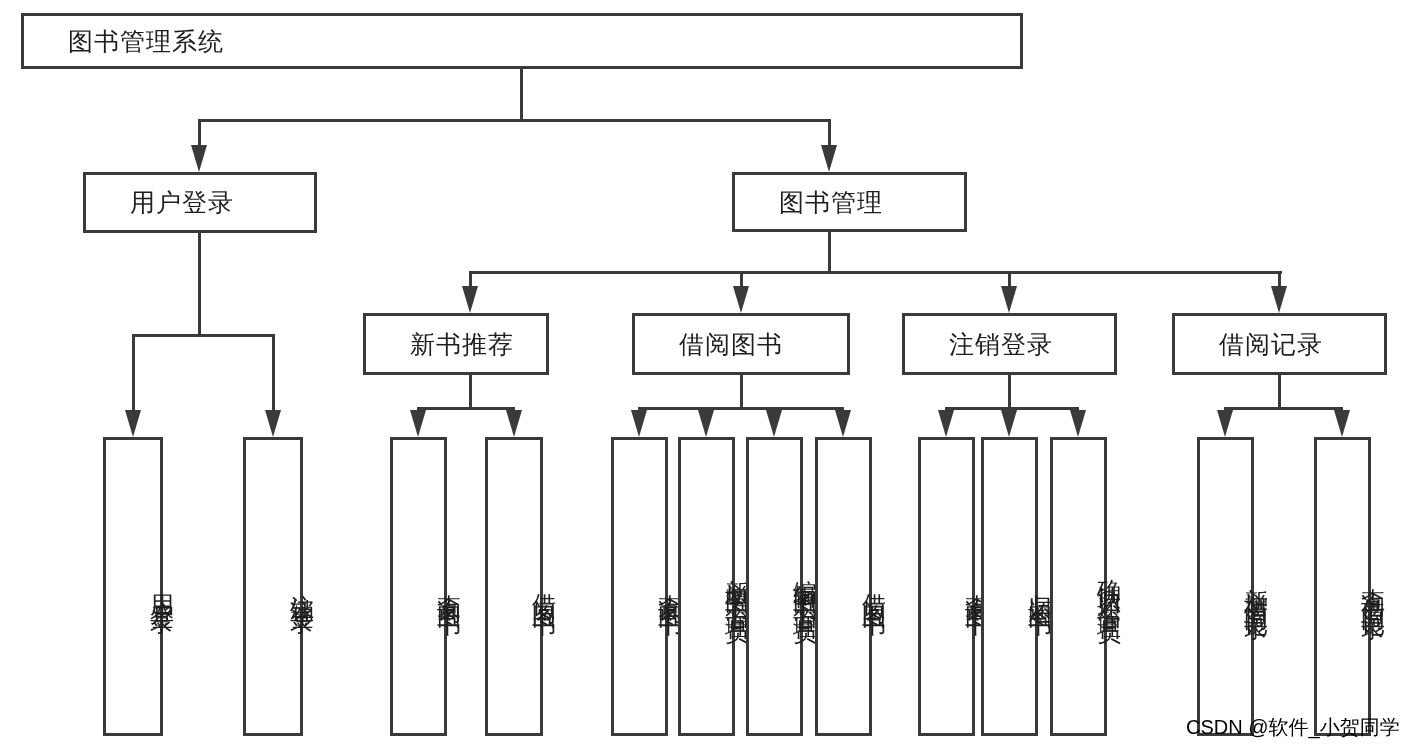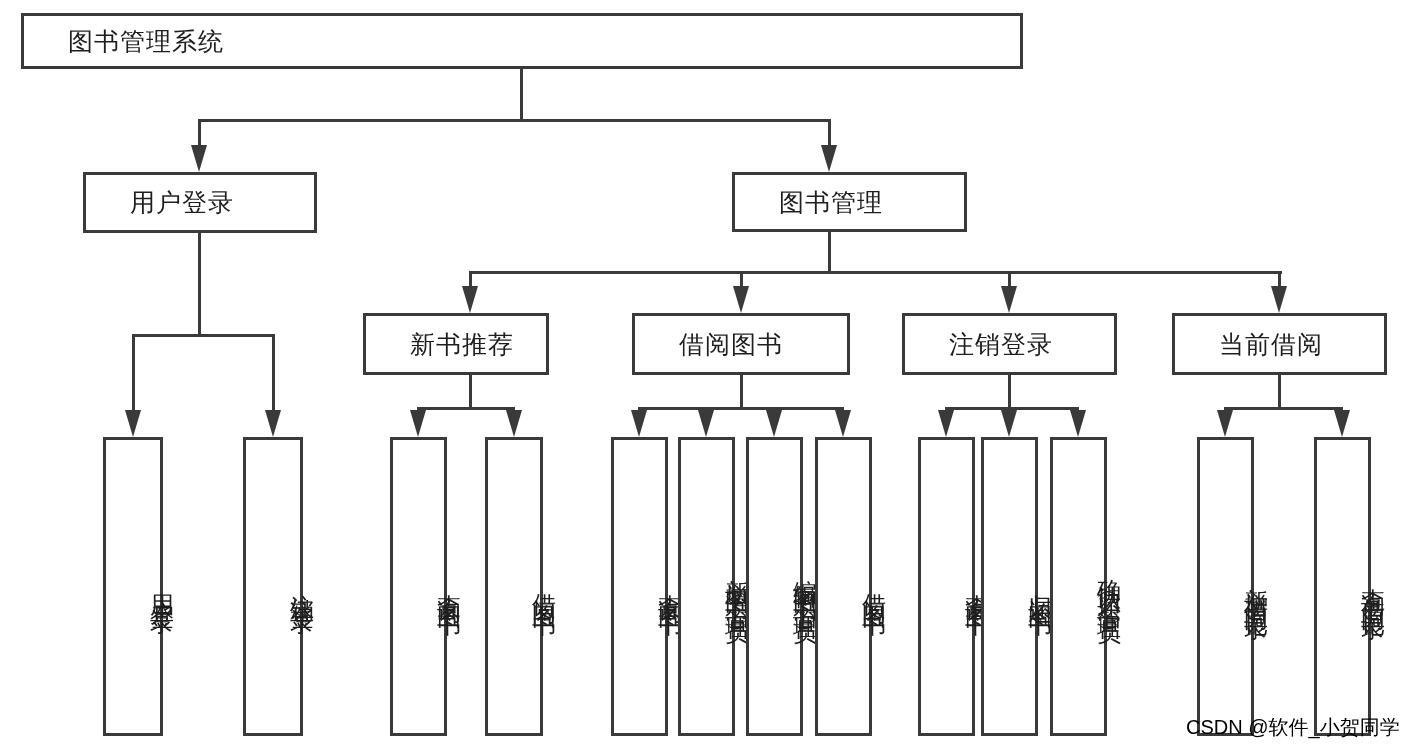--- a/index.html
+++ b/index.html
@@ -47,21 +47,21 @@
   <div class="node hnode" style="left:363px;top:313px;width:186px;height:62px;">
     <span>新书推荐</span>
   </div>
   <div class="node hnode" style="left:632px;top:313px;width:218px;height:62px;">
     <span>借阅图书</span>
   </div>
   <div class="node hnode" style="left:902px;top:313px;width:215px;height:62px;">
     <span>注销登录</span>
   </div>
   <div class="node hnode" style="left:1172px;top:313px;width:215px;height:62px;">
-    <span>当前借阅</span>
+    <span>借阅记录</span>
   </div>
 
   <div class="node vnode" style="left:103px;top:437px;width:60px;height:299px;">
     <span>用户登录</span>
   </div>
   <div class="node vnode" style="left:243px;top:437px;width:60px;height:299px;">
     <span>注销登录</span>
   </div>
 
   <div class="node vnode" style="left:390px;top:437px;width:57px;height:299px;">

